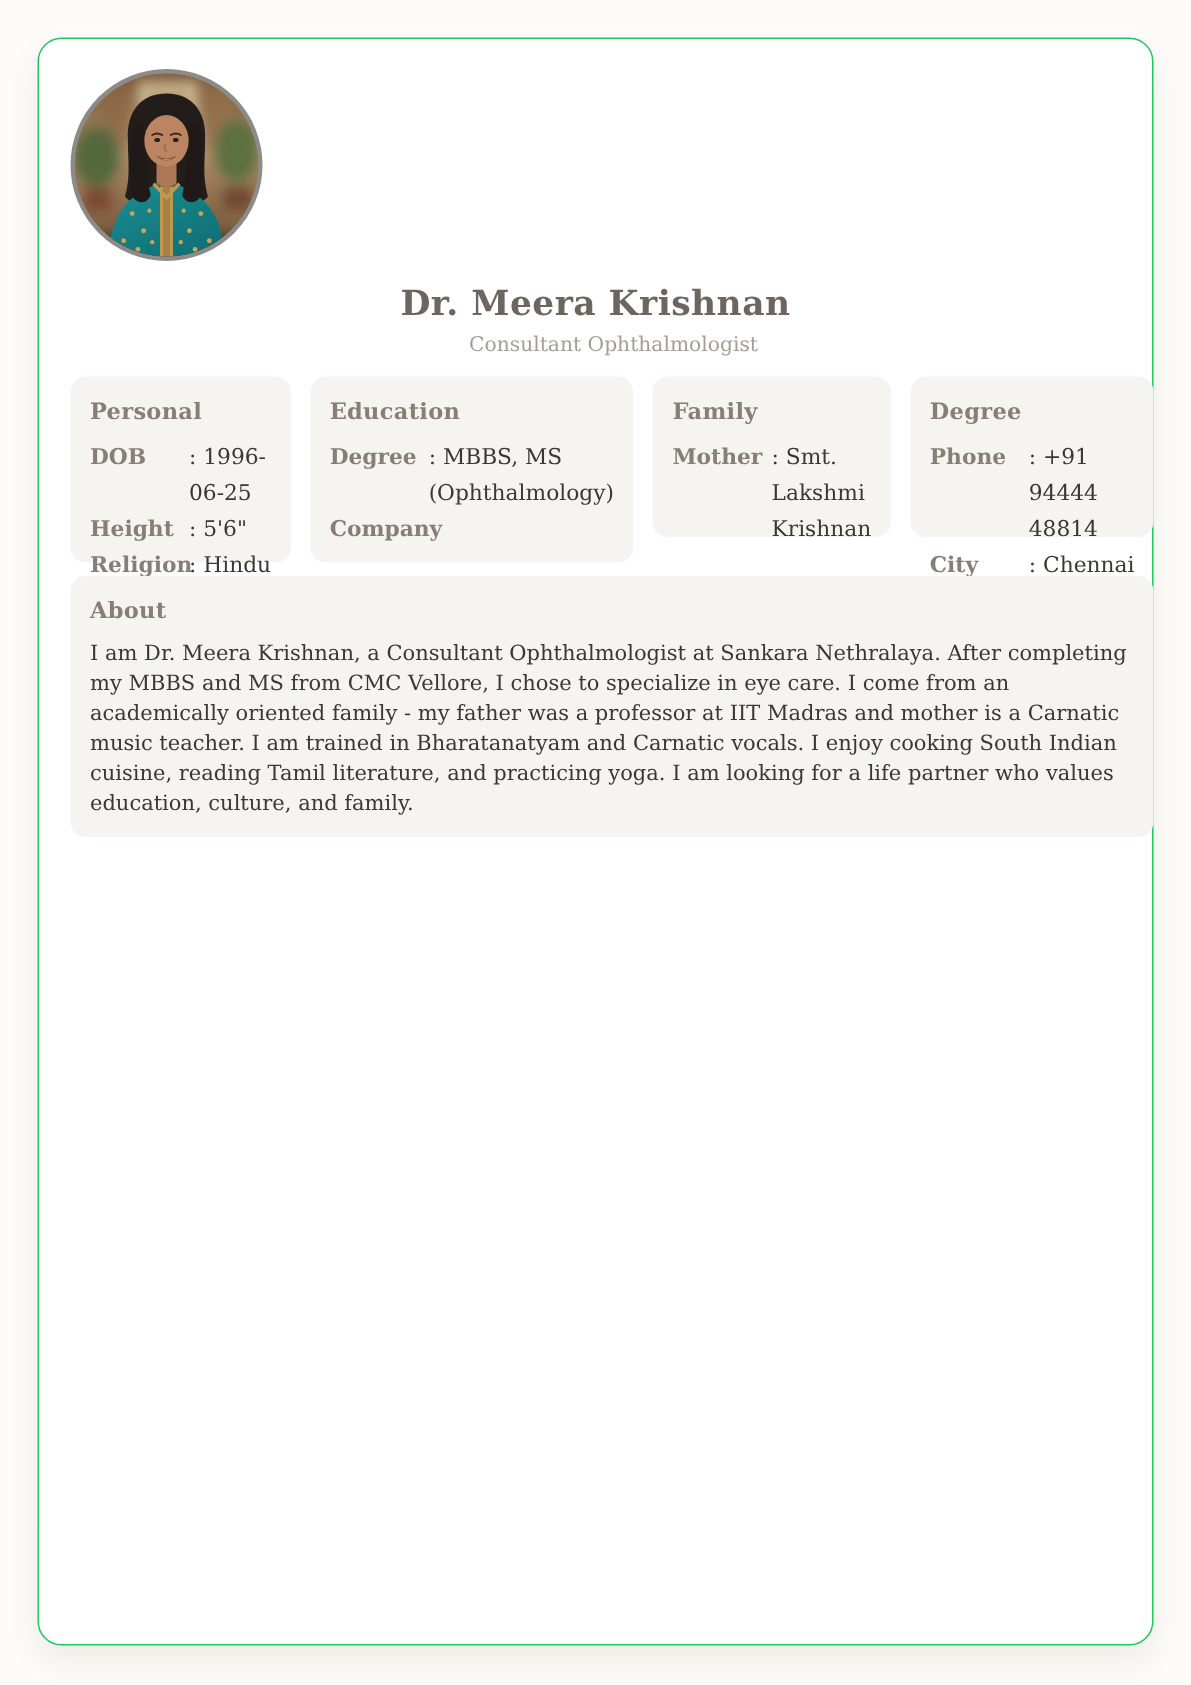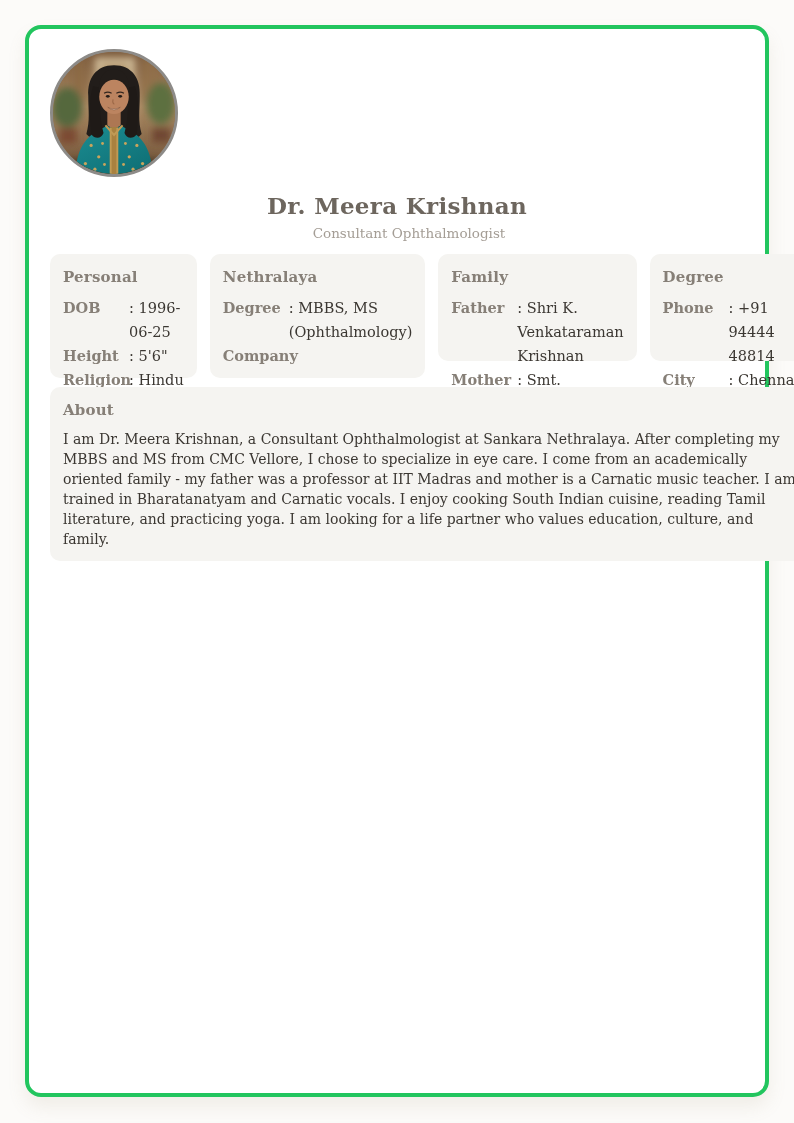--- a/index.html
+++ b/index.html
@@ -9,21 +9,21 @@
     background: #fcfbf9;
     font-family: "DejaVu Serif", "Liberation Serif", serif;
     position: relative;
     overflow: hidden;
   }
   .card {
     position: absolute;
     left: 25px; top: 25px;
     width: 744px; height: 1072px;
     background: #ffffff;
-    border: 4px solid #22c55e;
+    border: 1px solid #22c55e;
     border-radius: 16px;
     box-shadow: 0 10px 18px rgba(160, 140, 110, 0.12);
   }
   .photo-wrap {
     position: absolute;
     left: 21px; top: 20px;
     width: 128px; height: 128px;
     border-radius: 50%;
     border: 3px solid #8d8b88;
     overflow: hidden;
@@ -183,36 +183,32 @@
         <span class="label">Height</span>
           <span class="value">5'6"</span>
       </div>
       <div class="row">
         <span class="label">Religion</span>
           <span class="value">Hindu</span>
       </div>
     </div>
 
     <div class="section sec-tall">
-      <div class="section-heading">Nethralaya</div>
+      <div class="section-heading">Education</div>
       <div class="row">
         <span class="label">Degree</span>
           <span class="value">MBBS, MS (Ophthalmology)</span>
       </div>
       <div class="row">
         <span class="label">Company</span>
       </div>
     </div>
 
     <div class="section sec-mid">
       <div class="section-heading">Family</div>
-      <div class="row">
-        <span class="label">Father</span>
-          <span class="value">Shri K. Venkataraman Krishnan</span>
-      </div>
       <div class="row">
         <span class="label">Mother</span>
           <span class="value">Smt. Lakshmi Krishnan</span>
       </div>
     </div>
 
     <div class="section sec-mid">
       <div class="section-heading">Degree</div>
       <div class="row">
         <span class="label">Phone</span>

